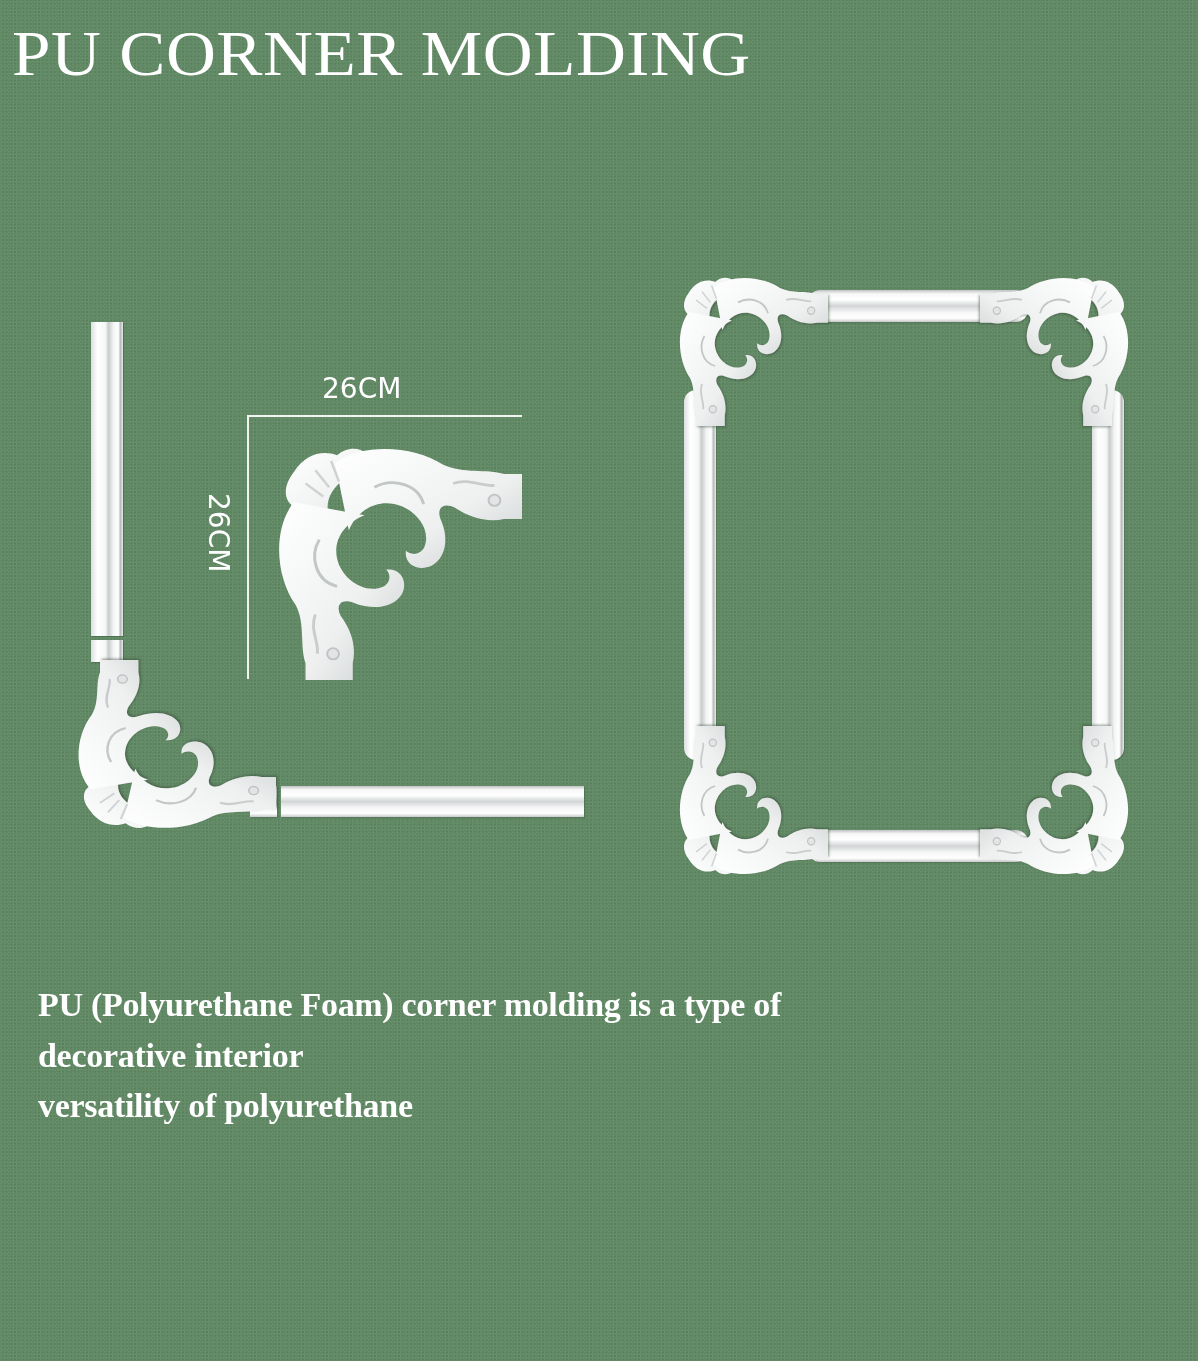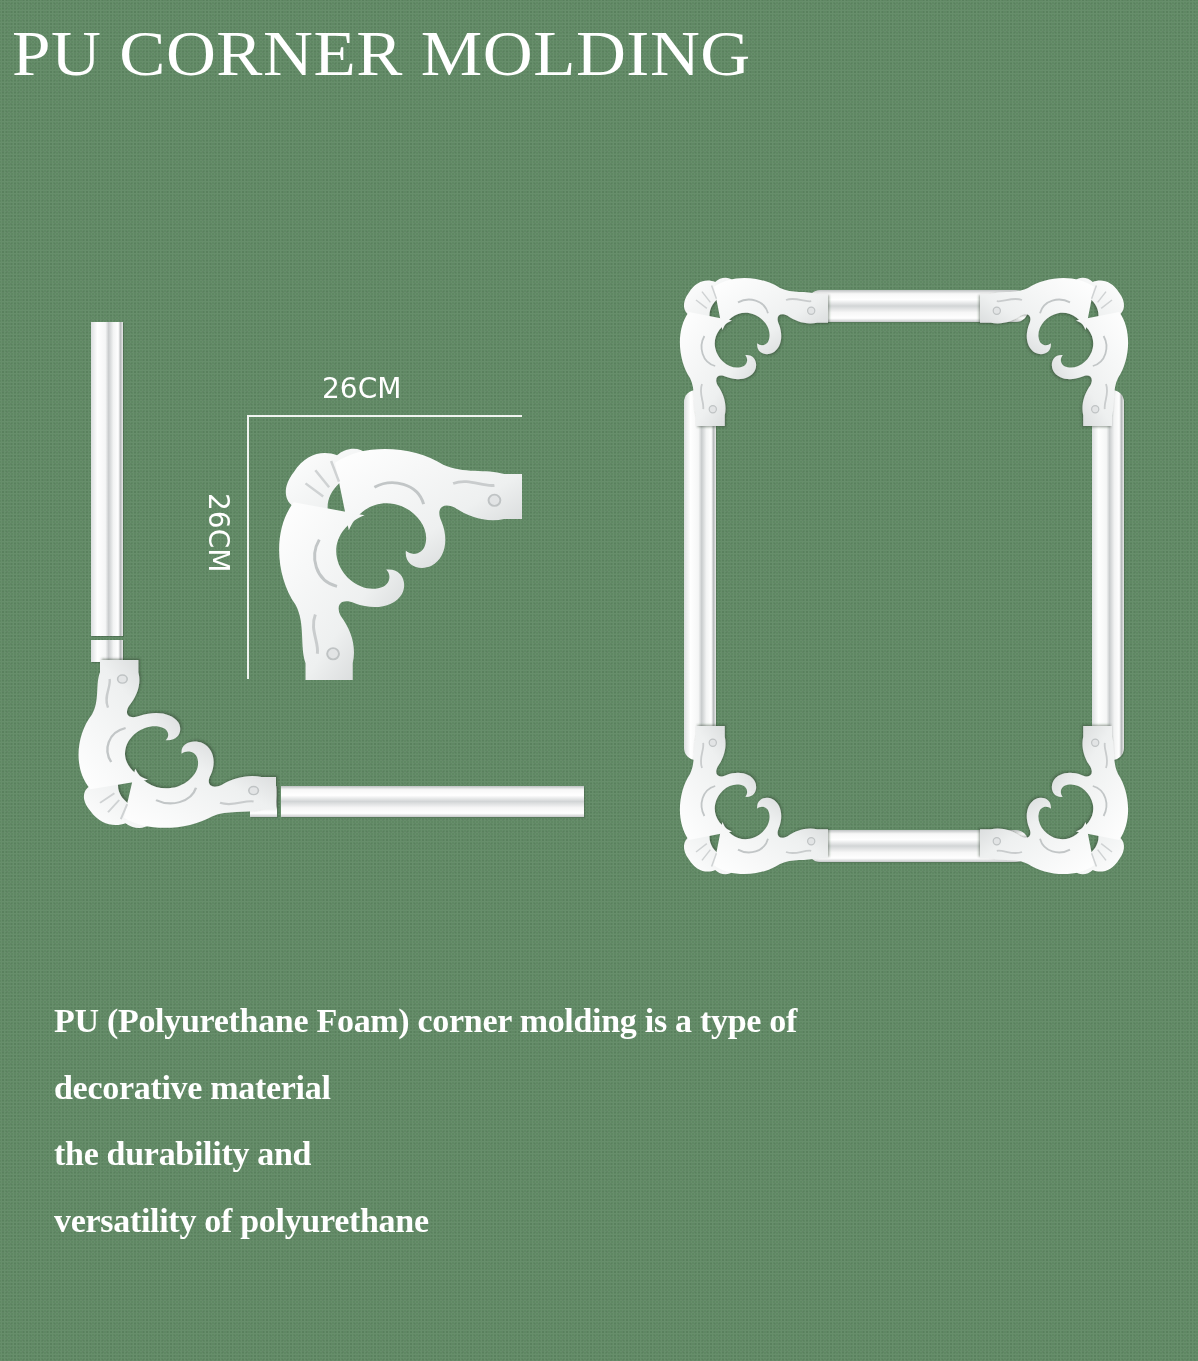--- a/index.html
+++ b/index.html
@@ -38,21 +38,21 @@
   }
   .dim-label.vertical{
     transform:rotate(90deg);transform-origin:left top;
   }
   .desc{
     position:absolute;left:38px;top:980px;width:1150px;
     font-family:"Liberation Serif","DejaVu Serif",serif;
     font-weight:bold;font-size:34px;line-height:50.5px;color:#ffffff;
     letter-spacing:-0.3px;
   }
-  .desc p{margin:16px;white-space:pre-wrap;}
+  .desc p{margin:0;white-space:pre-wrap;}
   svg{display:block;overflow:visible;}
 </style>
 </head>
 <body>
 
 <svg width="0" height="0" style="position:absolute">
   <defs>
     <linearGradient id="orn" x1="0" y1="0" x2="1" y2="1">
       <stop offset="0" stop-color="#ffffff"></stop>
       <stop offset="0.6" stop-color="#eef0f0"></stop>
@@ -120,16 +120,15 @@
   <svg class="abs" style="left:678px;top:726px;transform:scaleY(-1);" width="150" height="150" viewBox="0 0 250 250" preserveAspectRatio="none">
     <use href="#corner" filter="url(#sh)"></use>
   </svg>
   <svg class="abs" style="left:980px;top:726px;transform:scale(-1,-1);" width="150" height="150" viewBox="0 0 250 250" preserveAspectRatio="none">
     <use href="#corner" filter="url(#sh)"></use>
   </svg>
 </div>
 
 <div class="desc">
   <p>PU (Polyurethane Foam) corner molding is a type of</p>
-  <p>decorative material</p>
-  <p>the durability and</p>
+  <p>decorative interior</p>
   <p>versatility of polyurethane</p>
 </div>
 
 </body></html>

